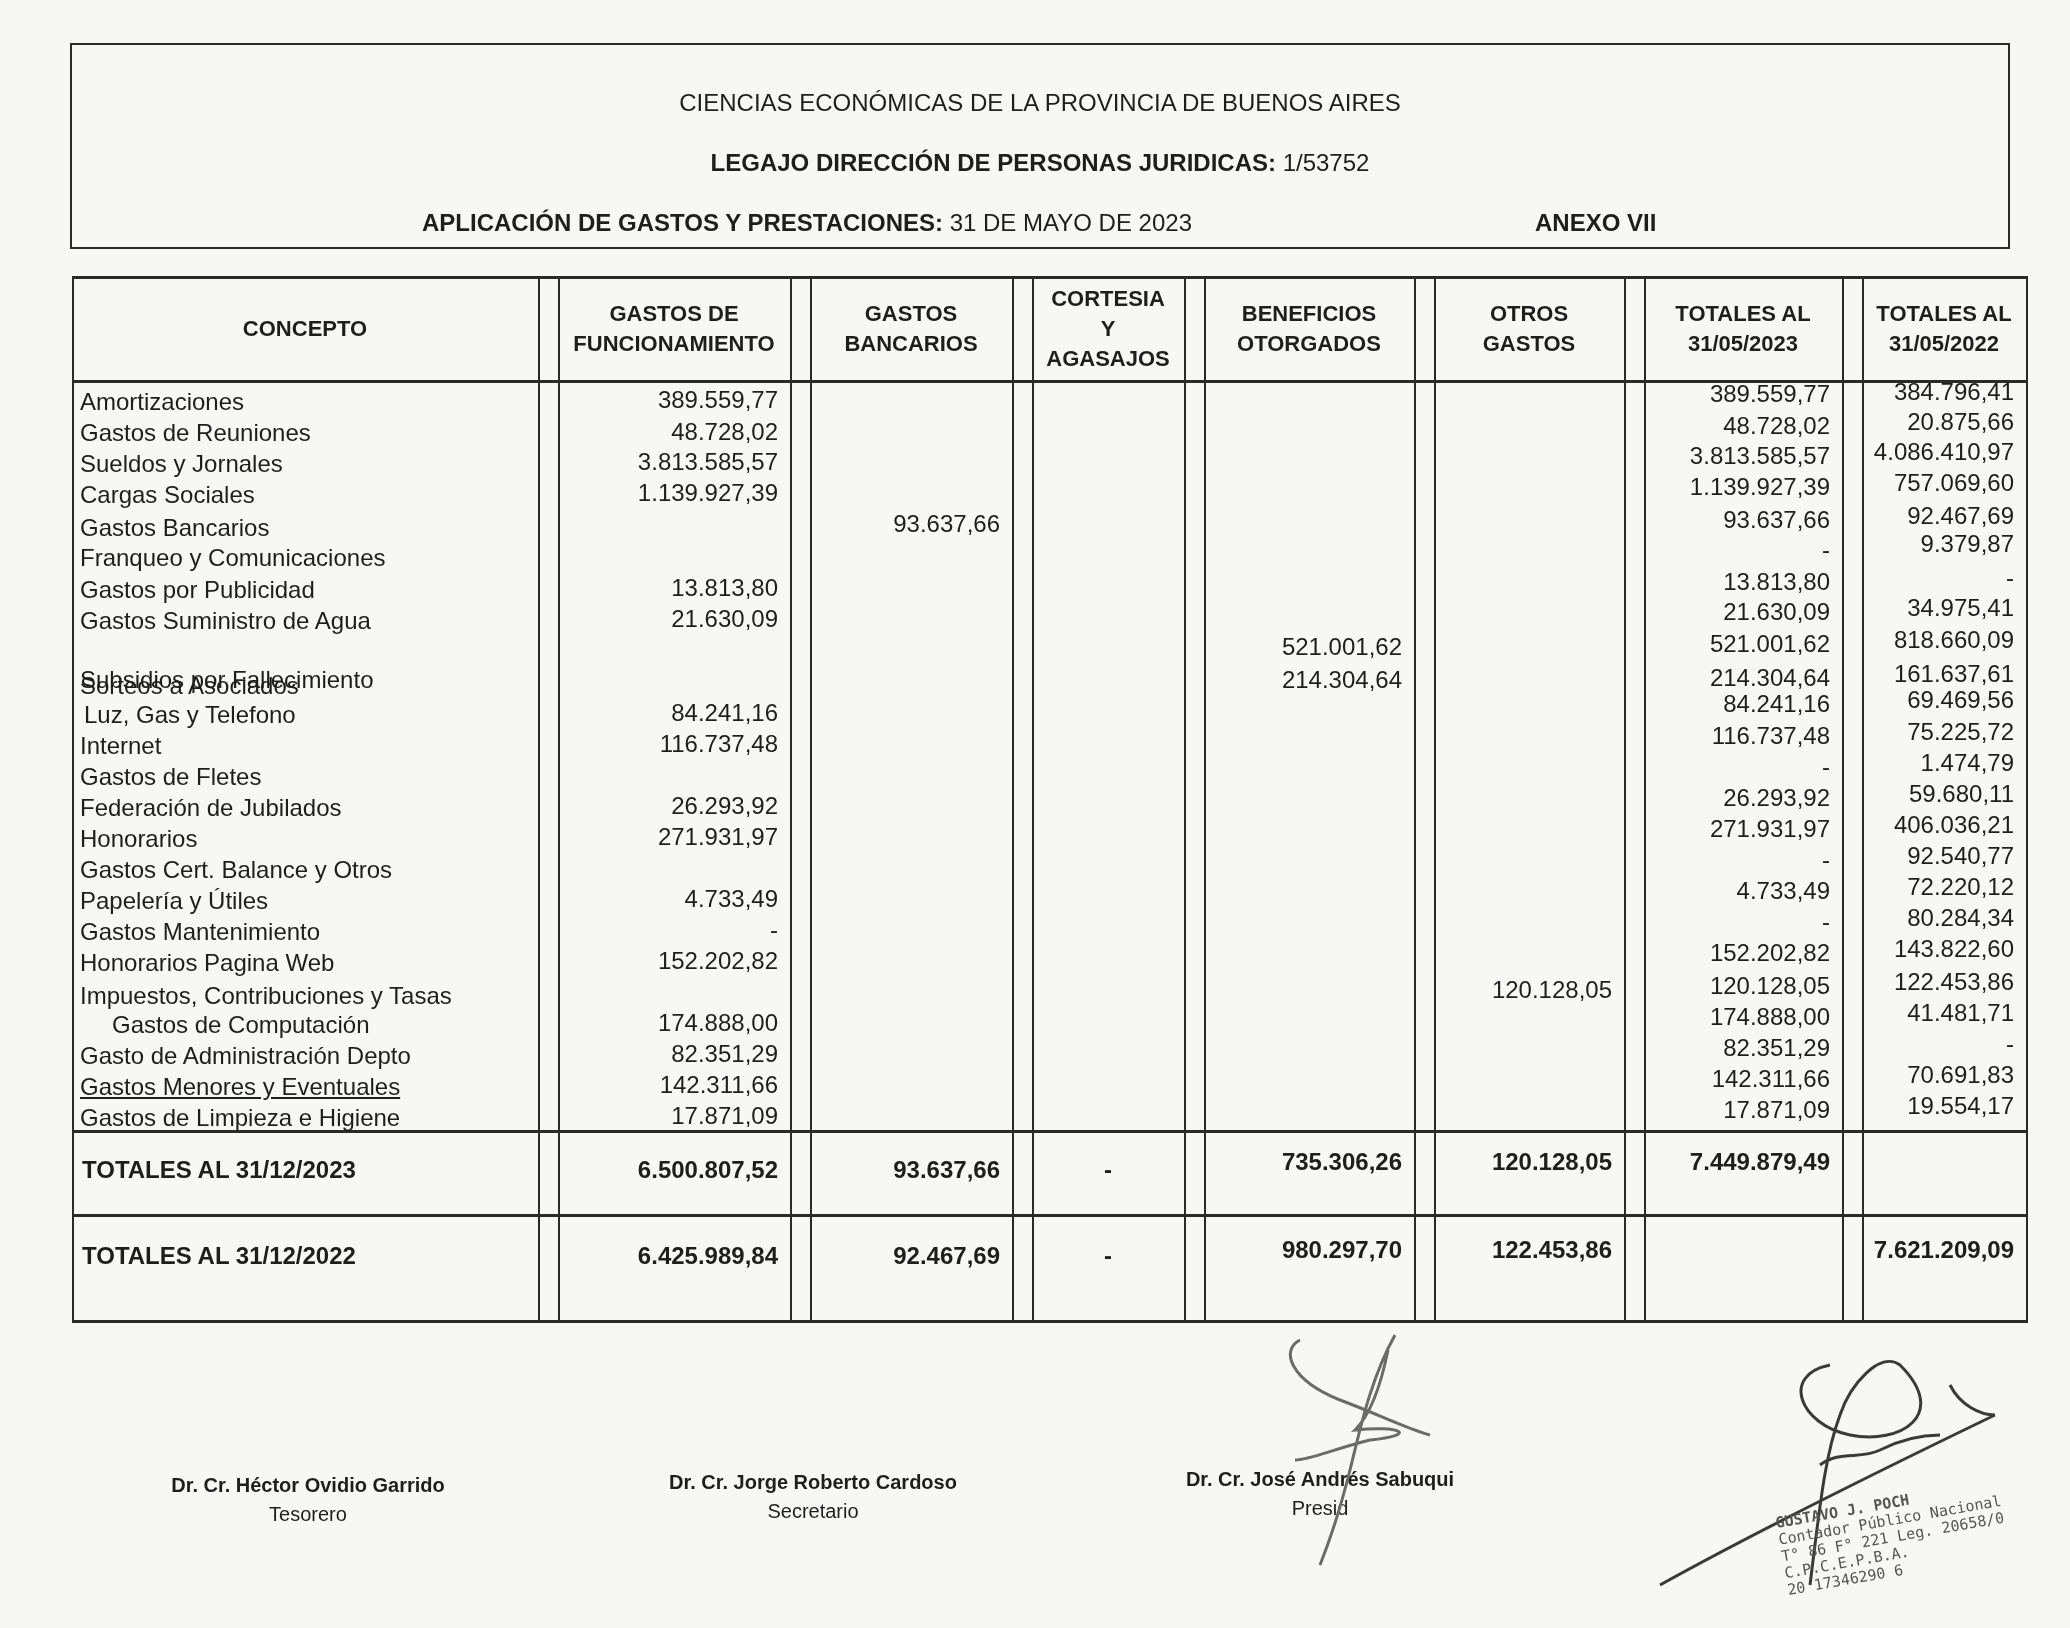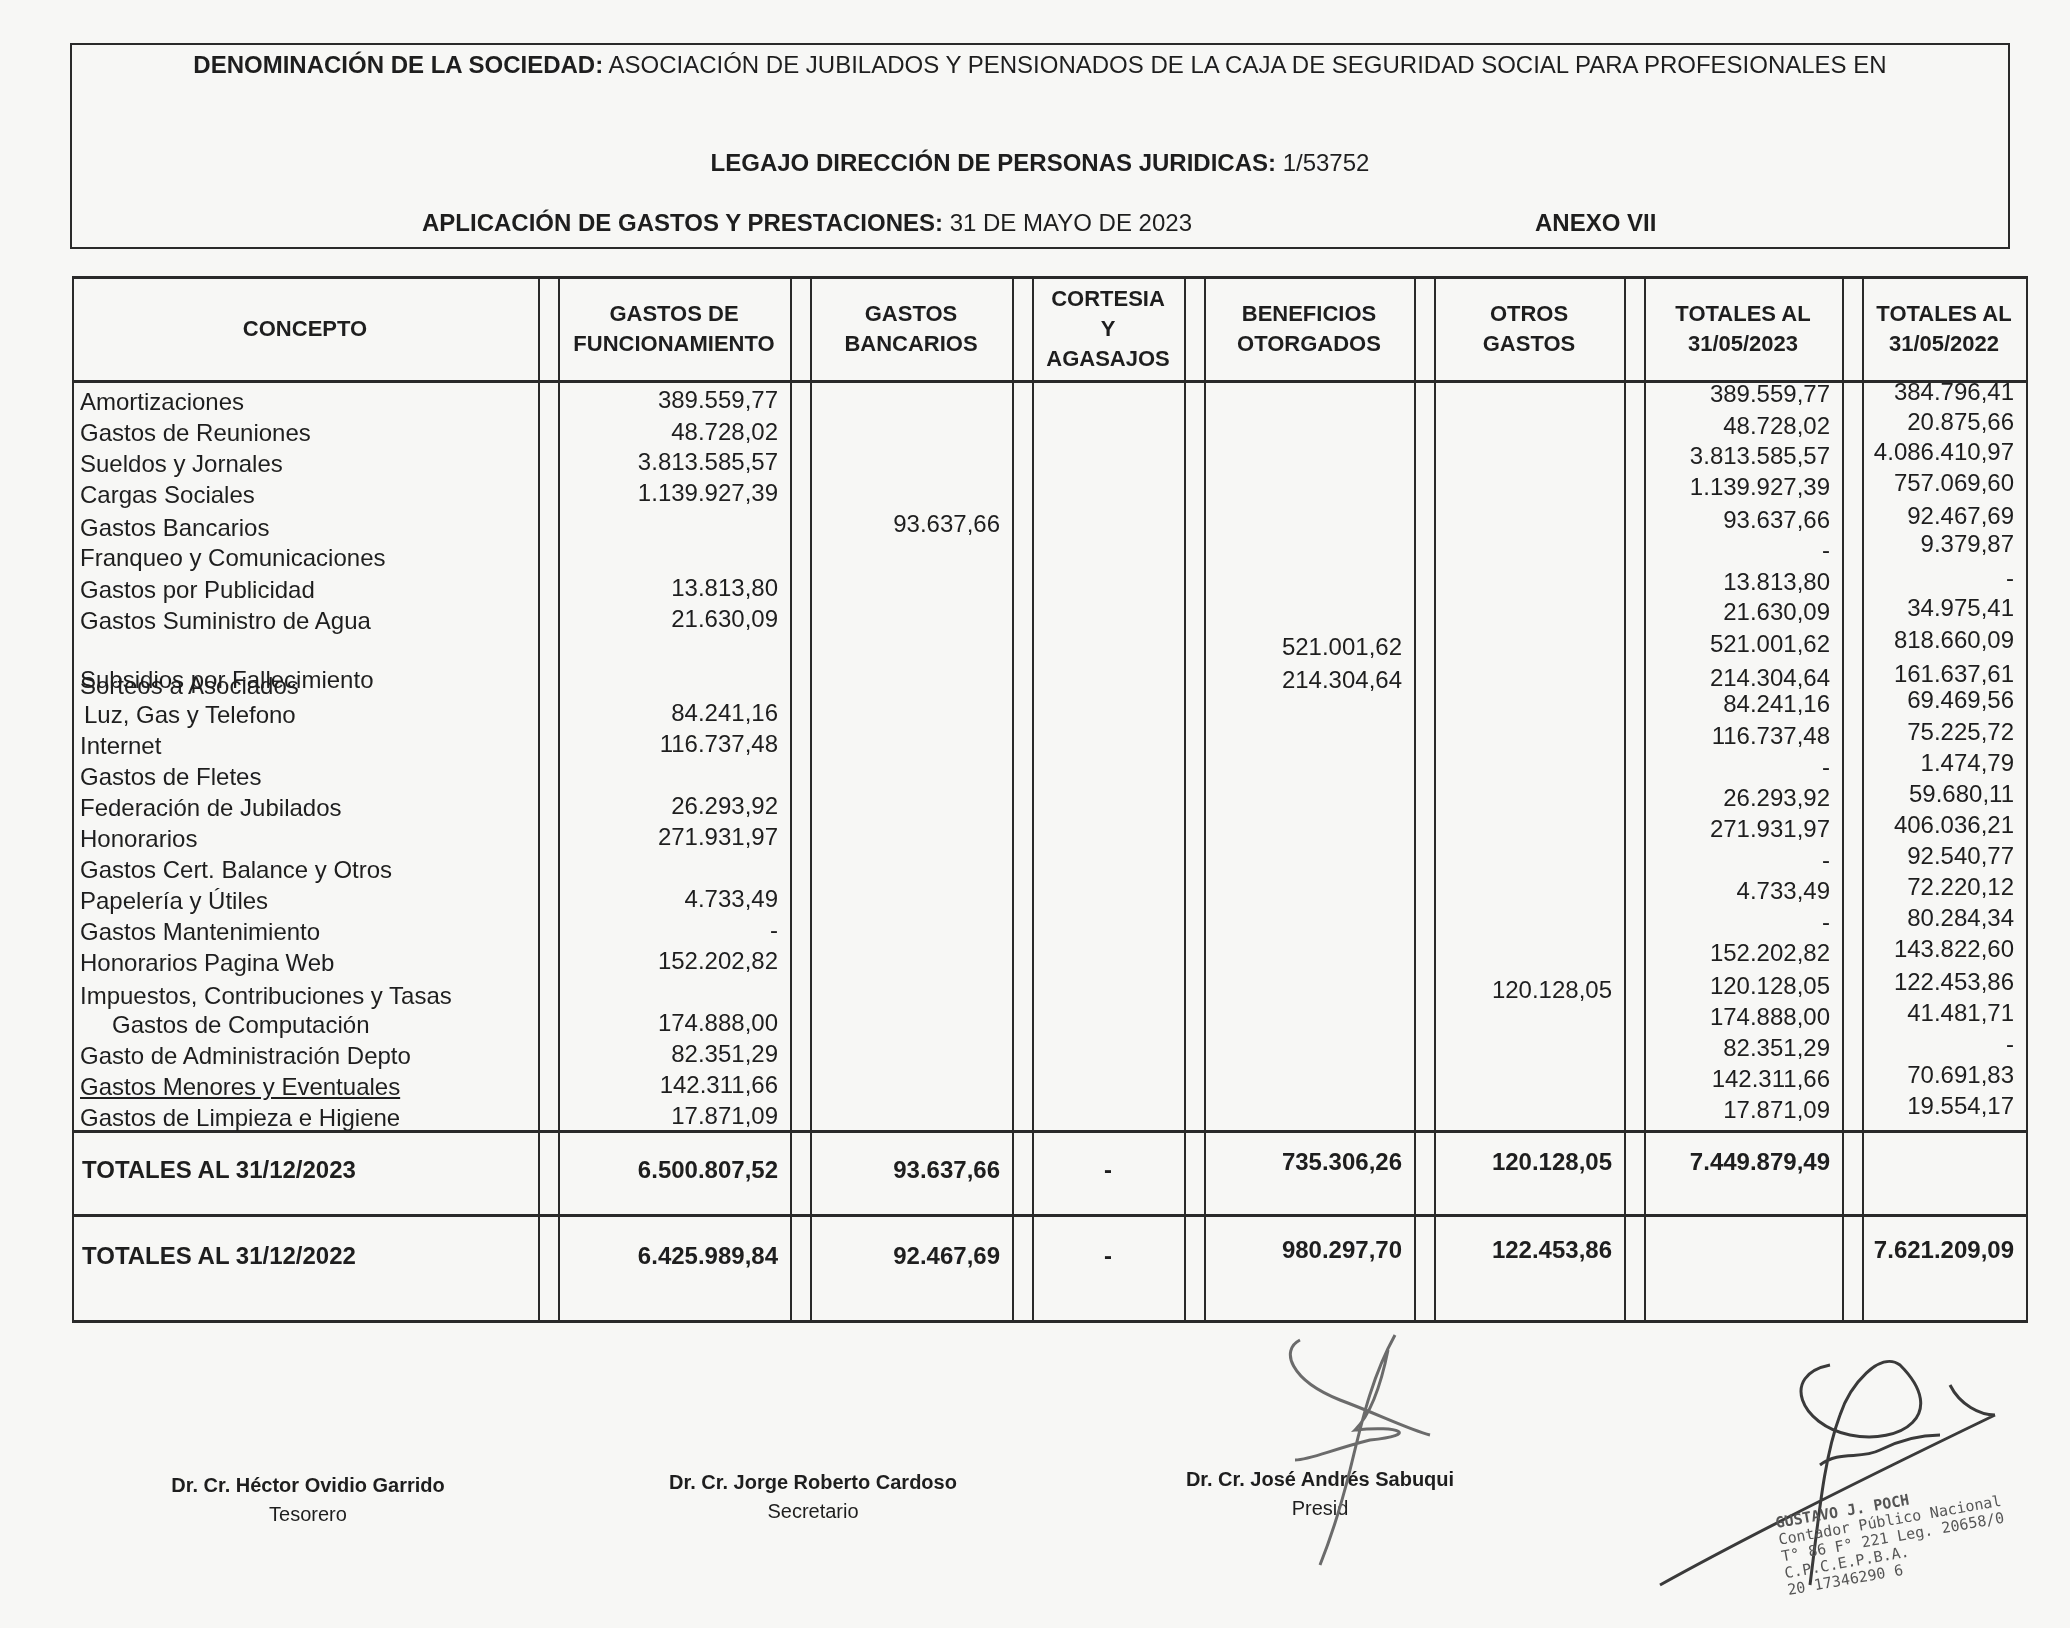--- a/index.html
+++ b/index.html
@@ -36,24 +36,21 @@
   .sig .n { font-weight: bold; font-size: 20px; }
   .sig .t { font-size: 20px; margin-top: 6px; }
   .stamp { position: absolute; left: 1780px; top: 1495px; font-size: 15px; color: #555;
            transform: rotate(-10deg); font-family: "DejaVu Sans Mono", monospace; line-height: 17px; }
   svg.scribble { position: absolute; }
 </style>
 </head>
 <body>
 
 <div class="header-box">
-  <div class="hline h1">
-    <b>DENOMINACIÓN DE LA SOCIEDAD:</b>
-    <span>ASOCIACIÓN DE JUBILADOS Y PENSIONADOS DE LA CAJA DE SEGURIDAD SOCIAL PARA PROFESIONALES EN</span>
-  </div>
+  <div class="hline h2">CIENCIAS ECONÓMICAS DE LA PROVINCIA DE BUENOS AIRES</div>
   <div class="hline h3">
     <b>LEGAJO DIRECCIÓN DE PERSONAS JURIDICAS:</b>
     <span>1/53752</span>
   </div>
   <div class="hline h4">
     <span class="l">
       <b>APLICACIÓN DE GASTOS Y PRESTACIONES:</b>
       <span>31 DE MAYO DE 2023</span>
     </span>
     <span class="r">ANEXO VII</span>

